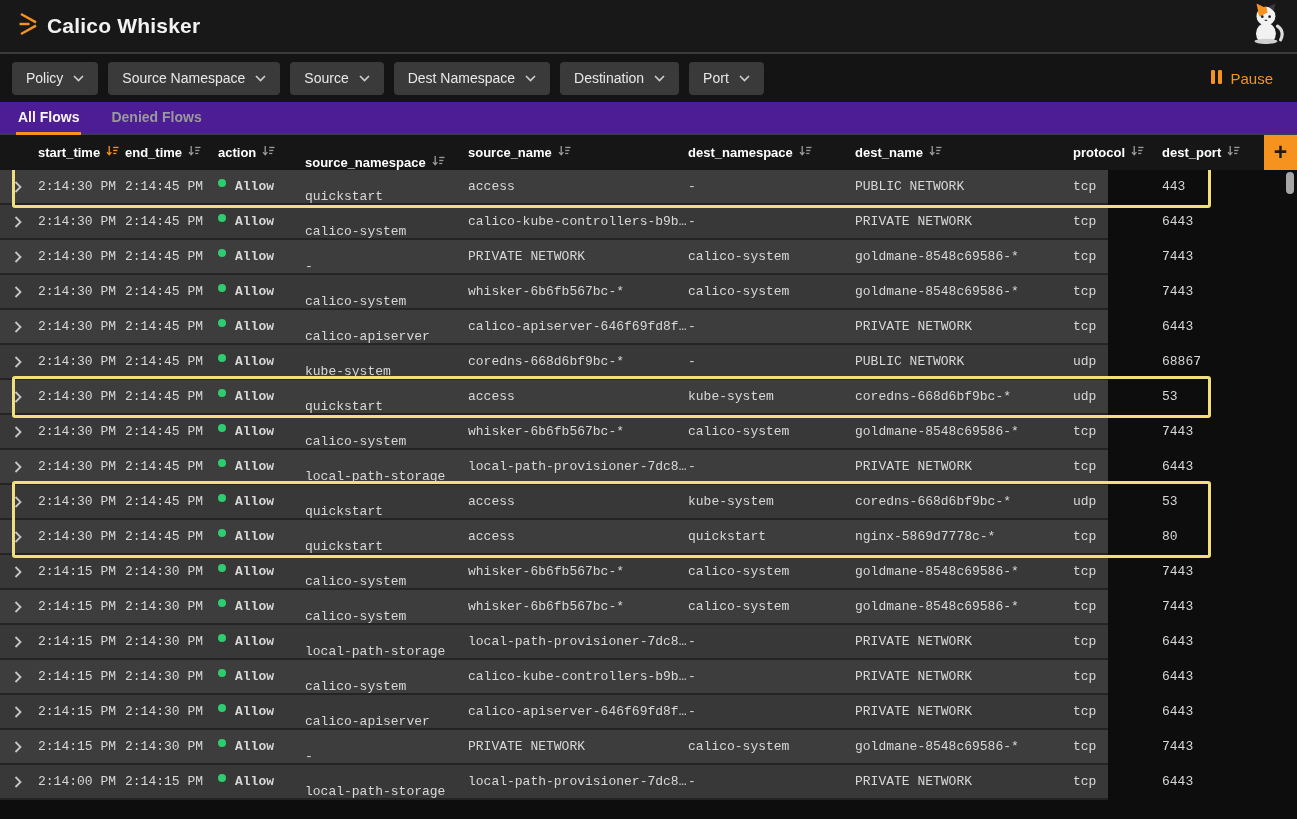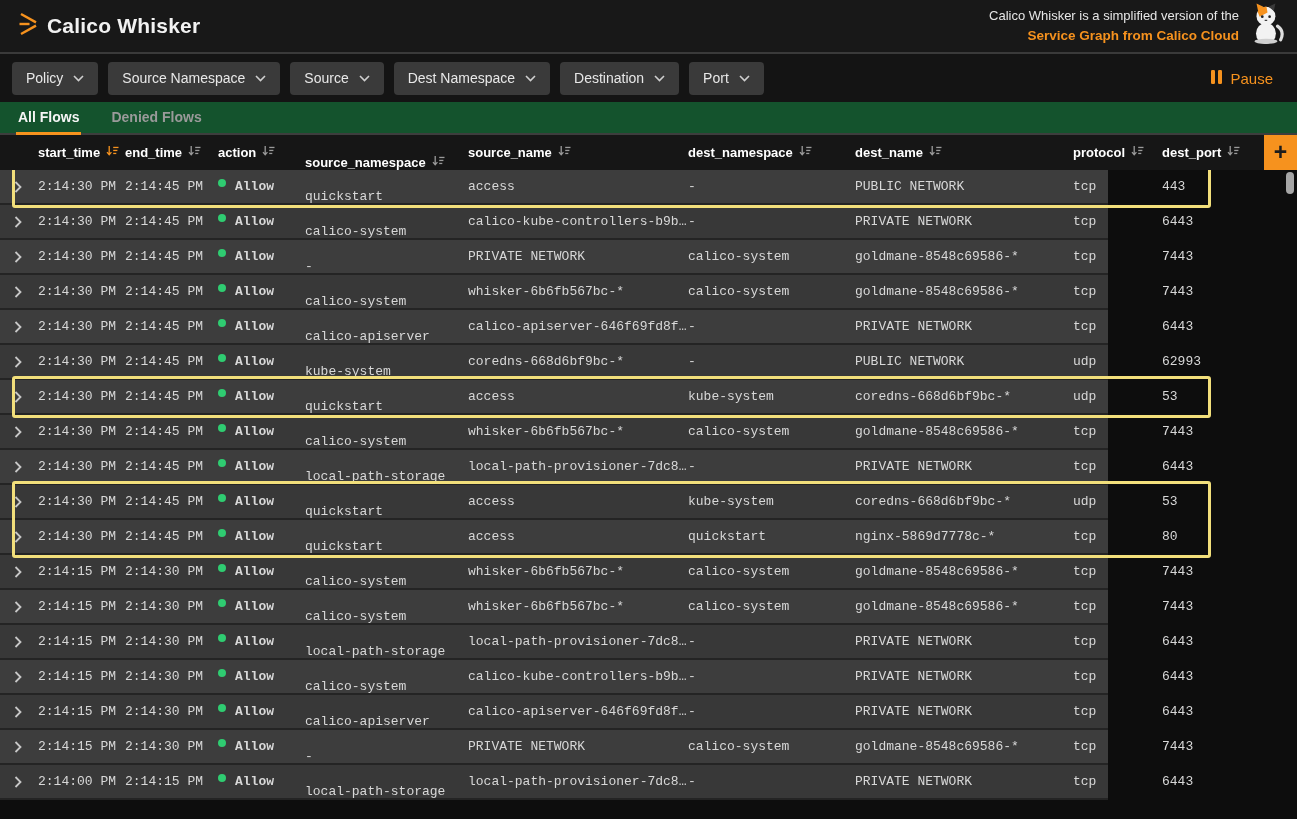--- a/index.html
+++ b/index.html
@@ -22,21 +22,21 @@
   .filterbar { flex:0 0 48px; display:flex; align-items:center; gap:10px; padding:0 12px; background:#141414; }
   .filter-btn { height:33px; background:#3a3a3a; border:none; border-radius:4px; color:#e8e8e8;
                 font-size:14px; padding:0 14px; display:flex; align-items:center; gap:10px;
                 font-family:inherit; cursor:pointer; }
   .filter-btn svg { display:block; }
   .spacer { flex:1; }
   .pause-btn { background:none; border:none; color:var(--accent); font-size:15px; font-weight:500;
                display:flex; gap:8px; align-items:center; cursor:pointer; padding-right:12px; font-family:inherit; }
 
   
-  .tabs { flex:0 0 33px; display:flex; gap:28px; padding:0 16px; background:#14532d;
+  .tabs { flex:0 0 33px; display:flex; gap:28px; padding:0 16px; background:#4c1d95;
           border-bottom:2px solid #3d3d3d; }
   .tab { font-size:14px; font-weight:bold; color:#9a9a9a; display:flex; align-items:center;
          padding:0 2px; border-bottom:3px solid transparent; margin-bottom:-2px; cursor:pointer; }
   .tab.active { color:#f5f5f5; border-bottom-color:var(--accent); }
 
   
   .thead { flex:0 0 35px; display:flex; align-items:center; background:#161616;
            position:relative; padding-left:14px; }
   .hcell { display:flex; align-items:center; gap:6px; color:#ffffff; font-size:13px; font-weight:bold;
            overflow:hidden; white-space:nowrap; cursor:pointer; }
@@ -83,24 +83,20 @@
       <span>
         <svg width="26" height="26" viewBox="0 0 26 26" fill="none">
           <path d="M5 3 L20 11.4" stroke="#F6921E" stroke-width="2.4"></path>
           <path d="M5 23 L20 14.6" stroke="#F6921E" stroke-width="2.4"></path>
           <path d="M3.5 13 L13.5 13" stroke="#F6921E" stroke-width="2.4"></path>
         </svg>
       </span>
       <span class="logo-title">Calico Whisker</span>
     </div>
     <div class="tagline">
-      <div class="tagline-text">
-        <div class="tagline-line1">Calico Whisker is a simplified version of the</div>
-        <div class="tagline-link">Service Graph from Calico Cloud</div>
-      </div>
       <span>
         <svg width="36" height="42" viewBox="0 0 34 40">
           <path d="M27 22 q7 5 3 13" stroke="#dddddd" fill="none" stroke-width="3" stroke-linecap="round"></path>
           <ellipse cx="16" cy="29" rx="9.5" ry="10" fill="#f2f2f2"></ellipse>
           <ellipse cx="16" cy="36.5" rx="11" ry="2.5" fill="#cfcfcf"></ellipse>
           <circle cx="16" cy="12.5" r="9" fill="#f2f2f2"></circle>
           <path d="M8.5 7.5 L7 0.5 L13.5 3.5 Z" fill="#F6921E"></path>
           <path d="M23.5 7.5 L25 0.5 L18.5 3.5 Z" fill="#3a3a3a"></path>
           <path d="M8 8 a9 9 0 0 1 8.5 -4.5 l1 5.5 -7.5 4 Z" fill="#F6921E"></path>
           <circle cx="12.5" cy="13" r="1.3" fill="#222"></circle>
@@ -410,21 +406,21 @@
     <div class="cell c1">2:14:45 PM</div>
     <div class="cell c2 action-cell">
       <span class="dot"></span>
       <span>Allow</span>
     </div>
     <div class="cell c3">kube-system</div>
     <div class="cell c4">coredns-668d6bf9bc-*</div>
     <div class="cell c5">-</div>
     <div class="cell c6">PUBLIC NETWORK</div>
     <div class="cell c7">udp</div>
-    <div class="cell c8">62993</div>
+    <div class="cell c8">68867</div>
   </div>
 
   <div class="row">
     <div class="cell c-exp expander">
       <svg width="8" height="12" viewBox="0 0 8 12" fill="none">
         <path d="M1.5 1 L6.5 6 L1.5 11" stroke="#c8c8c8" stroke-width="1.8"></path>
       </svg>
     </div>
     <div class="cell c0">2:14:30 PM</div>
     <div class="cell c1">2:14:45 PM</div>

